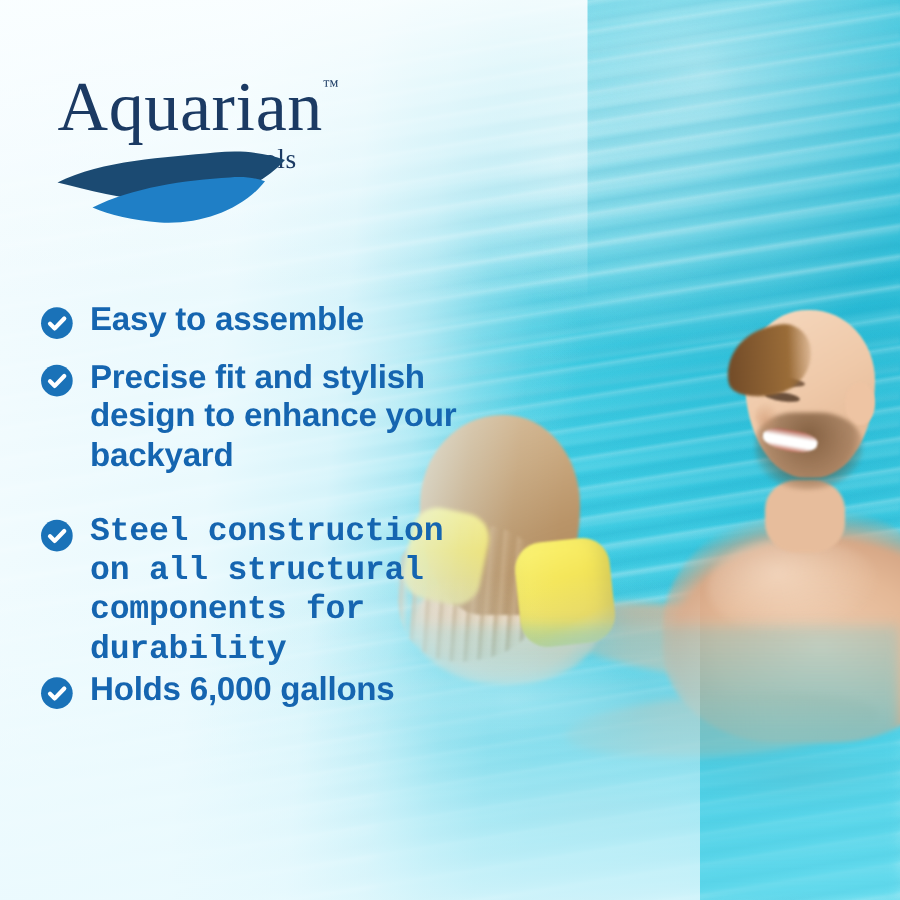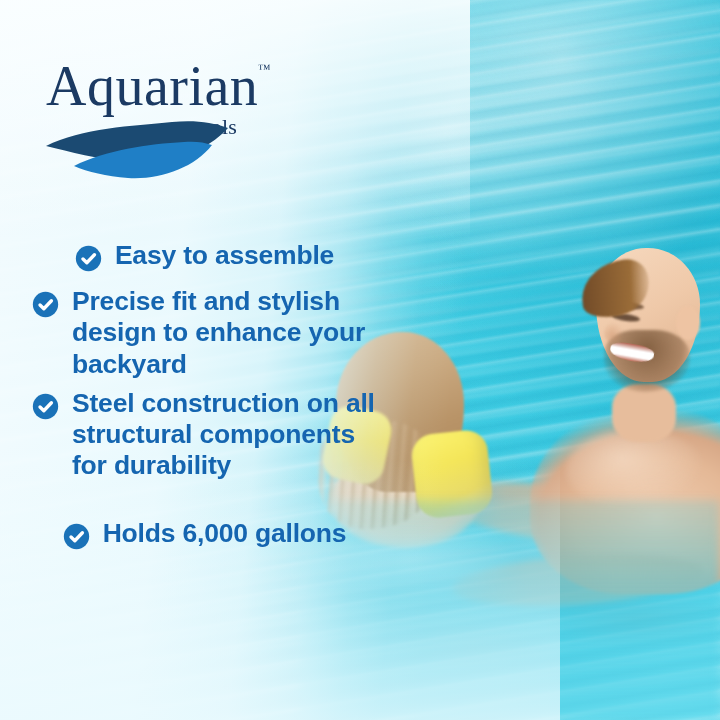--- a/index.html
+++ b/index.html
@@ -317,38 +317,37 @@
   .bullets {
     position: absolute;
     left: 32px;
     top: 240px;
     width: 345px;
   }
   .bullet {
     display: flex;
     align-items: flex-start;
     margin-bottom: 14px;
-    justify-content: center;
   }
   .bullet-icon {
     flex: 0 0 auto;
     width: 27px;
     height: 27px;
     margin-top: 5px;
     margin-right: 13px;
   }
   .bullet-text {
     font-size: 26.5px;
     line-height: 1.18;
     font-weight: bold;
     color: #1565b0;
     letter-spacing: -0.2px;
   }
-  .b2 { margin-bottom: 8px; }
-  .b3 { margin-bottom: 36px; }
+  .b2 { margin-bottom: 30px; }
+  .b3 { margin-bottom: 1px; font-family: Liberation Mono, monospace; }
 </style>
 </head>
 <body>
 
 <div id="canvas">
 
   <div class="layer water-base"></div>
   <div class="layer water-blobs"></div>
   <div class="layer water-ripples"></div>
   <div class="layer water-ripples2"></div>

